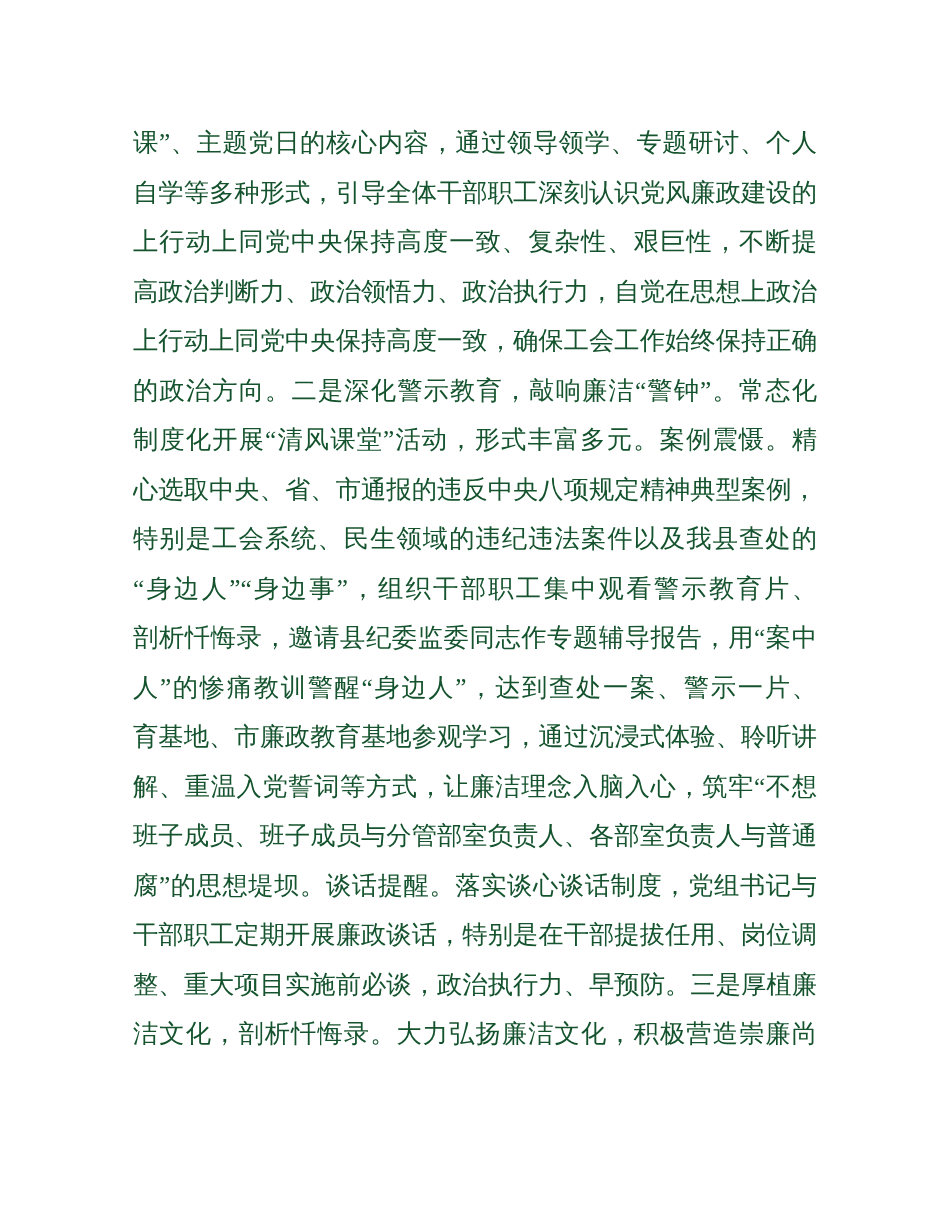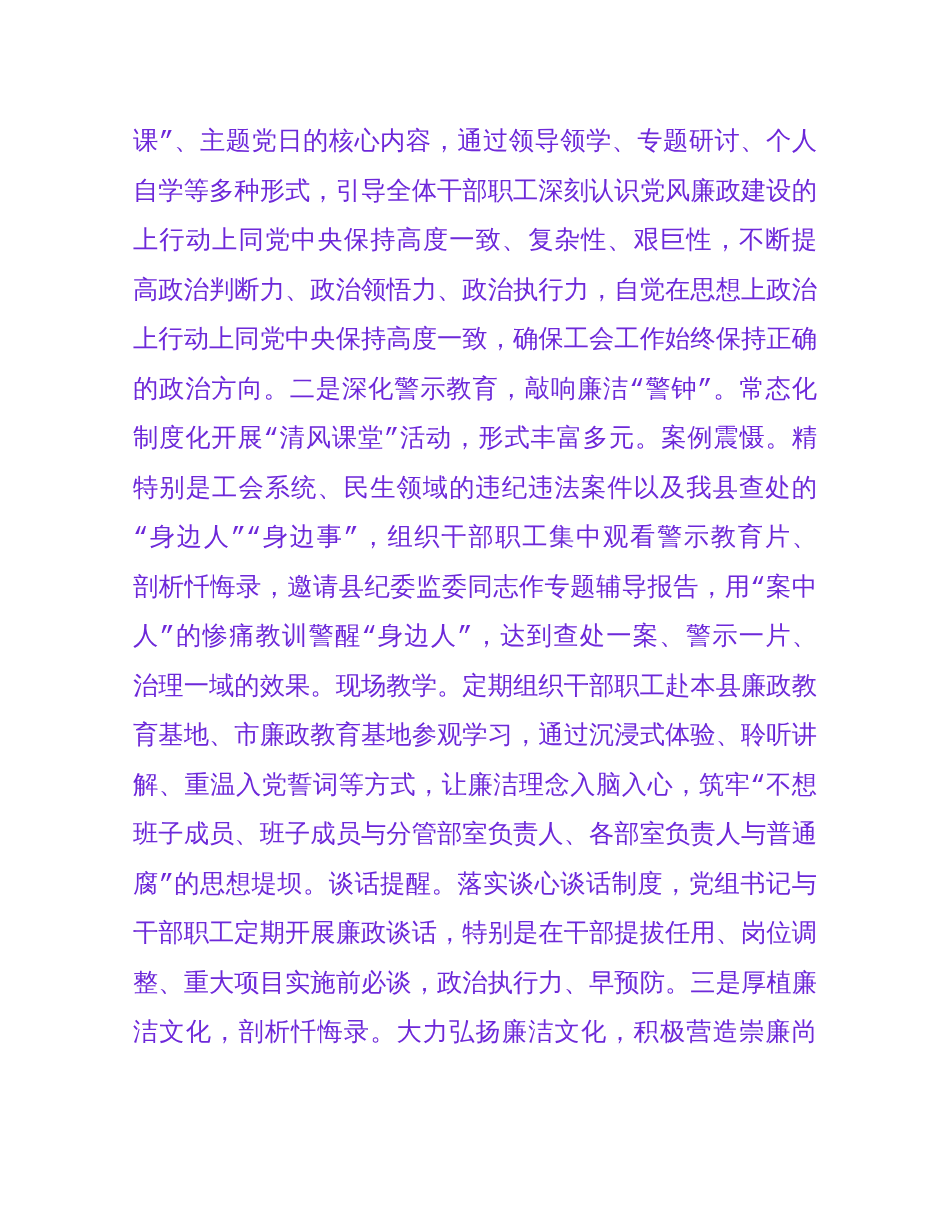--- a/index.html
+++ b/index.html
@@ -16,49 +16,49 @@
     box-sizing: border-box;
     width: 950px;
     height: 1230px;
     background: #ffffff;
     padding: 118px 133px 0 133px;
   }
   .text-block {
     width: 684px;
   }
   .line {
-    font-family: Liberation Mono, monospace;
+    font-family: Liberation Serif, serif;
     font-size: 25.3px;
     font-weight: normal;
-    color: #6d28d9;
+    color: #14532d;
     height: 49.5px;
     line-height: 49.5px;
     text-align: justify;
     text-align-last: justify;
     text-justify: inter-character;
     overflow: hidden;
   }
 </style>
 </head>
 <body>
 
 <div class="page">
   <div class="text-block">
     <div class="line">课”、主题党日的核心内容，通过领导领学、专题研讨、个人</div>
     <div class="line">自学等多种形式，引导全体干部职工深刻认识党风廉政建设的</div>
     <div class="line">上行动上同党中央保持高度一致、复杂性、艰巨性，不断提</div>
     <div class="line">高政治判断力、政治领悟力、政治执行力，自觉在思想上政治</div>
     <div class="line">上行动上同党中央保持高度一致，确保工会工作始终保持正确</div>
     <div class="line">的政治方向。二是深化警示教育，敲响廉洁“警钟”。常态化</div>
     <div class="line">制度化开展“清风课堂”活动，形式丰富多元。案例震慑。精</div>
+    <div class="line">心选取中央、省、市通报的违反中央八项规定精神典型案例，</div>
     <div class="line">特别是工会系统、民生领域的违纪违法案件以及我县查处的</div>
     <div class="line">“身边人”“身边事”，组织干部职工集中观看警示教育片、</div>
     <div class="line">剖析忏悔录，邀请县纪委监委同志作专题辅导报告，用“案中</div>
     <div class="line">人”的惨痛教训警醒“身边人”，达到查处一案、警示一片、</div>
-    <div class="line">治理一域的效果。现场教学。定期组织干部职工赴本县廉政教</div>
     <div class="line">育基地、市廉政教育基地参观学习，通过沉浸式体验、聆听讲</div>
     <div class="line">解、重温入党誓词等方式，让廉洁理念入脑入心，筑牢“不想</div>
     <div class="line">班子成员、班子成员与分管部室负责人、各部室负责人与普通</div>
     <div class="line">腐”的思想堤坝。谈话提醒。落实谈心谈话制度，党组书记与</div>
     <div class="line">干部职工定期开展廉政谈话，特别是在干部提拔任用、岗位调</div>
     <div class="line">整、重大项目实施前必谈，政治执行力、早预防。三是厚植廉</div>
     <div class="line">洁文化，剖析忏悔录。大力弘扬廉洁文化，积极营造崇廉尚</div>
   </div>
 </div>
 

